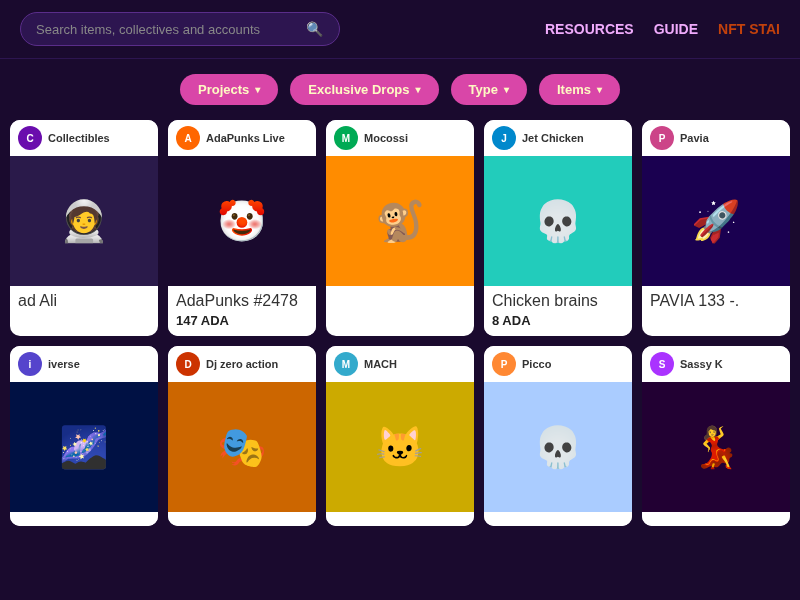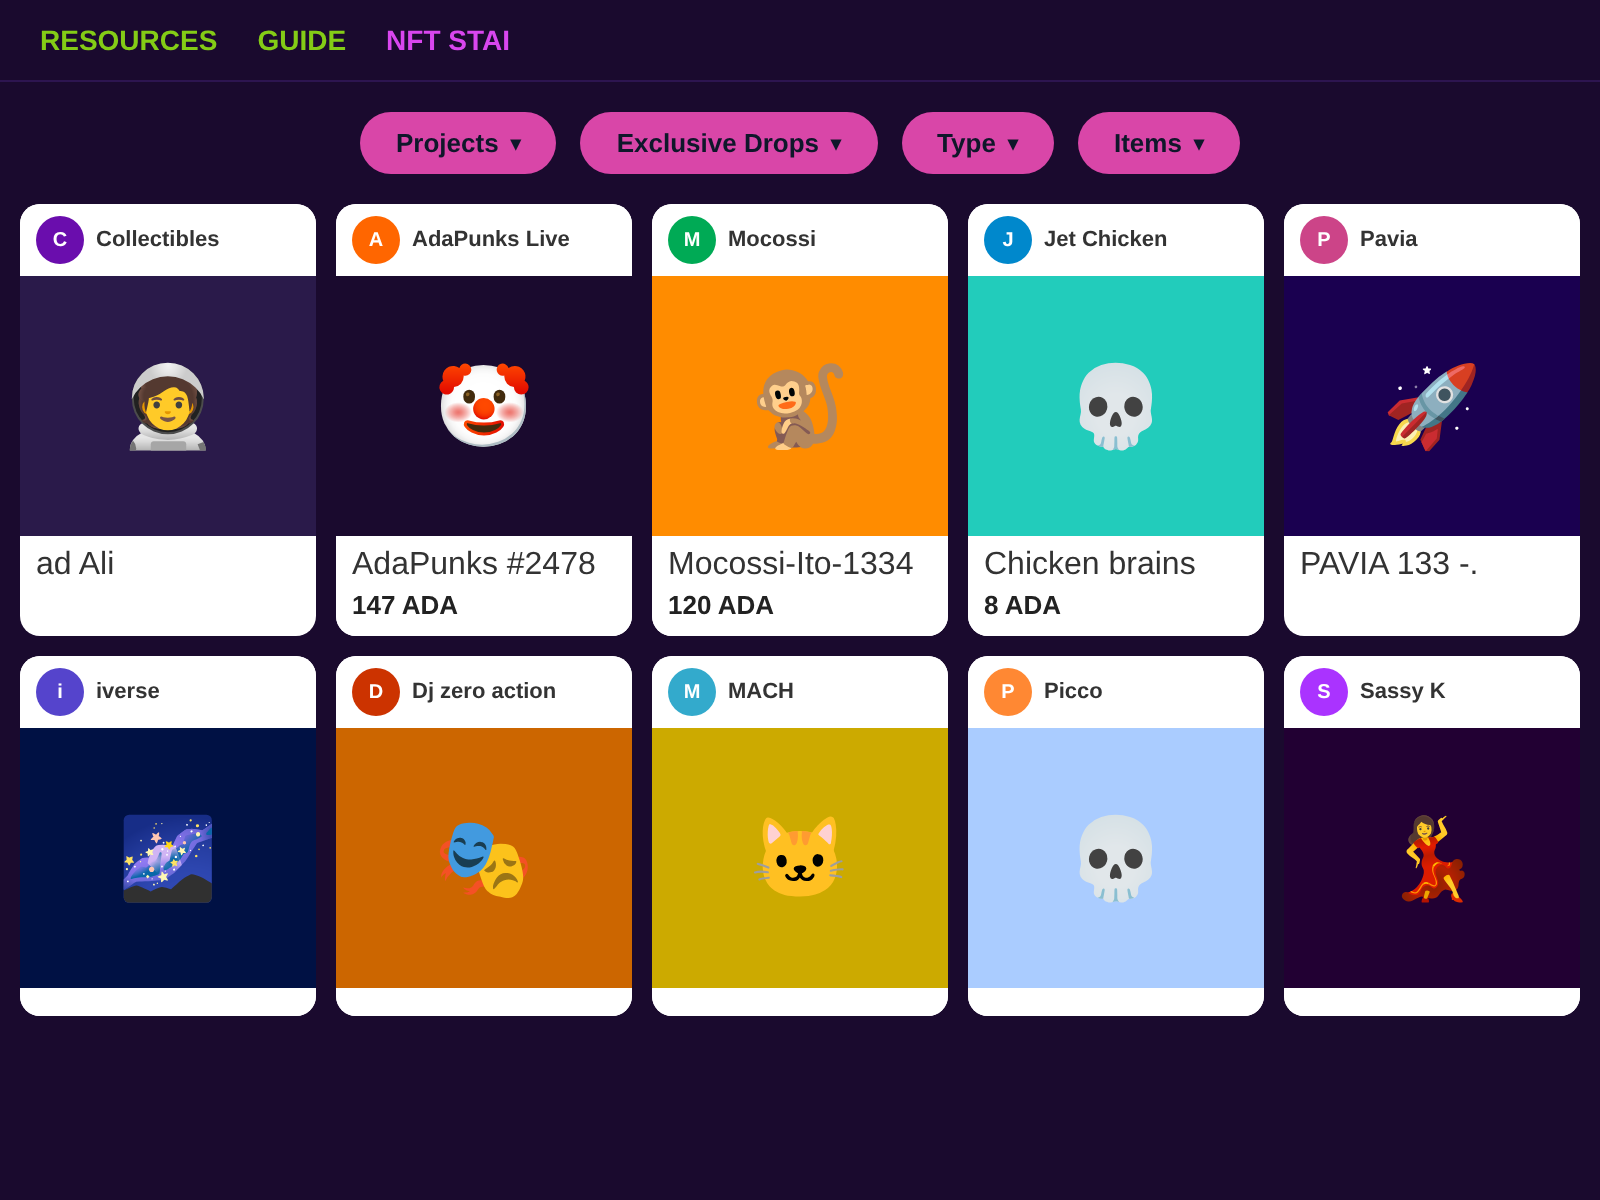--- a/index.html
+++ b/index.html
@@ -49,49 +49,49 @@
       font-size: 14px;
     }
 
     .nav-links {
       display: flex;
       align-items: center;
       gap: 20px;
     }
 
     .nav-link {
-      color: #84cc16;
+      color: #f0abfc;
       font-size: 14px;
       font-weight: 600;
       cursor: pointer;
       text-decoration: none;
     }
 
     .nav-link-highlight {
-      color: #d946ef;
+      color: #c2410c;
       font-size: 14px;
       font-weight: 700;
       cursor: pointer;
     }
 
     
     .filter-bar {
       background: #1a0a2e;
       padding: 15px 20px;
       display: flex;
       align-items: center;
       justify-content: center;
       gap: 12px;
     }
 
     .filter-btn {
       background: #d946a8;
       border: none;
       border-radius: 20px;
-      color: #0f172a;
+      color: #fef9c3;
       font-size: 13px;
       font-weight: 600;
       padding: 8px 18px;
       cursor: pointer;
       display: flex;
       align-items: center;
       gap: 6px;
     }
 
     .filter-btn .chevron {
@@ -195,20 +195,24 @@
       grid-template-columns: repeat(5, 1fr);
       gap: 10px;
       margin-top: 10px;
       overflow: hidden;
     }
   </style>
 </head>
 <body>
 
 <div class="header">
+  <div class="search-bar">
+    <input type="text" placeholder="Search items, collectives and accounts" style="">
+    <span class="search-icon">🔍</span>
+  </div>
   <div class="nav-links">
     <a class="nav-link">RESOURCES</a>
     <a class="nav-link">GUIDE</a>
     <a class="nav-link-highlight">NFT STAI</a>
   </div>
 </div>
 
 <div class="filter-bar">
   <button class="filter-btn">
     <span>Projects</span>
@@ -262,24 +266,20 @@
     <div class="nft-card">
       <div class="nft-card-header">
         <div class="nft-avatar">
           <div class="nft-avatar-img" style="background:#00aa55">M</div>
         </div>
         <span class="nft-collection-name">Mocossi</span>
       </div>
       <div class="nft-image-container">
         <div class="nft-image-placeholder" style="background:#ff8c00">🐒</div>
       </div>
-      <div class="nft-card-footer">
-        <div class="nft-name">Mocossi-Ito-1334</div>
-        <div class="nft-price">120 ADA</div>
-      </div>
     </div>
     <div class="nft-card">
       <div class="nft-card-header">
         <div class="nft-avatar">
           <div class="nft-avatar-img" style="background:#0088cc">J</div>
         </div>
         <span class="nft-collection-name">Jet Chicken</span>
       </div>
       <div class="nft-image-container">
         <div class="nft-image-placeholder" style="background:#22ccbb">💀</div>

